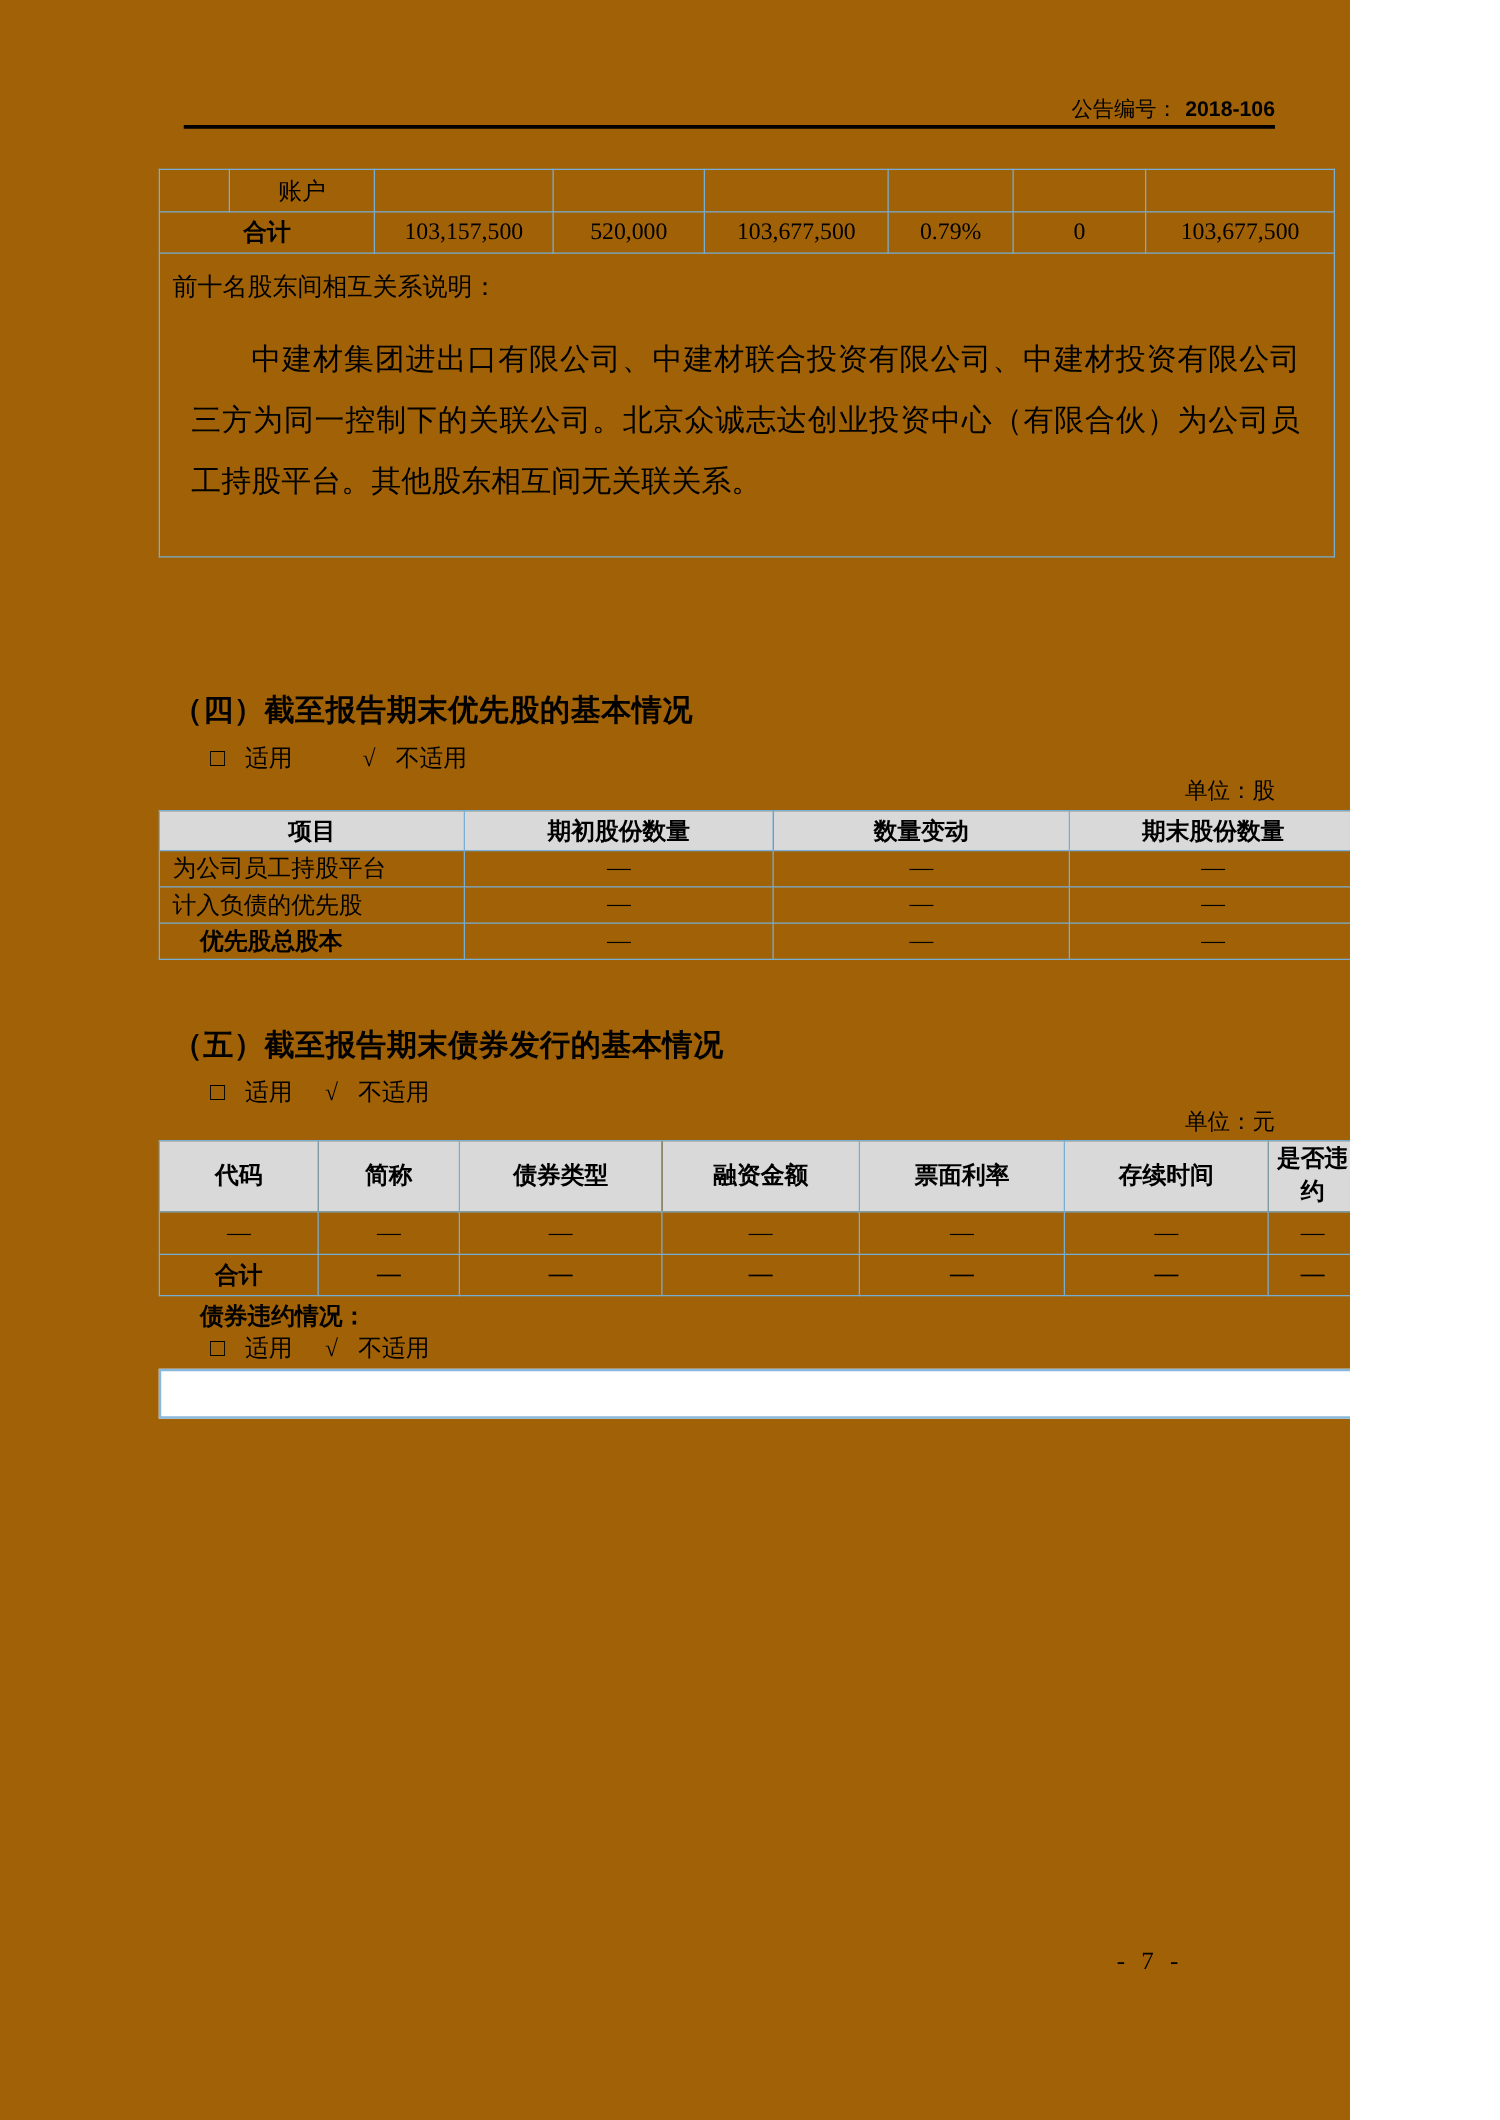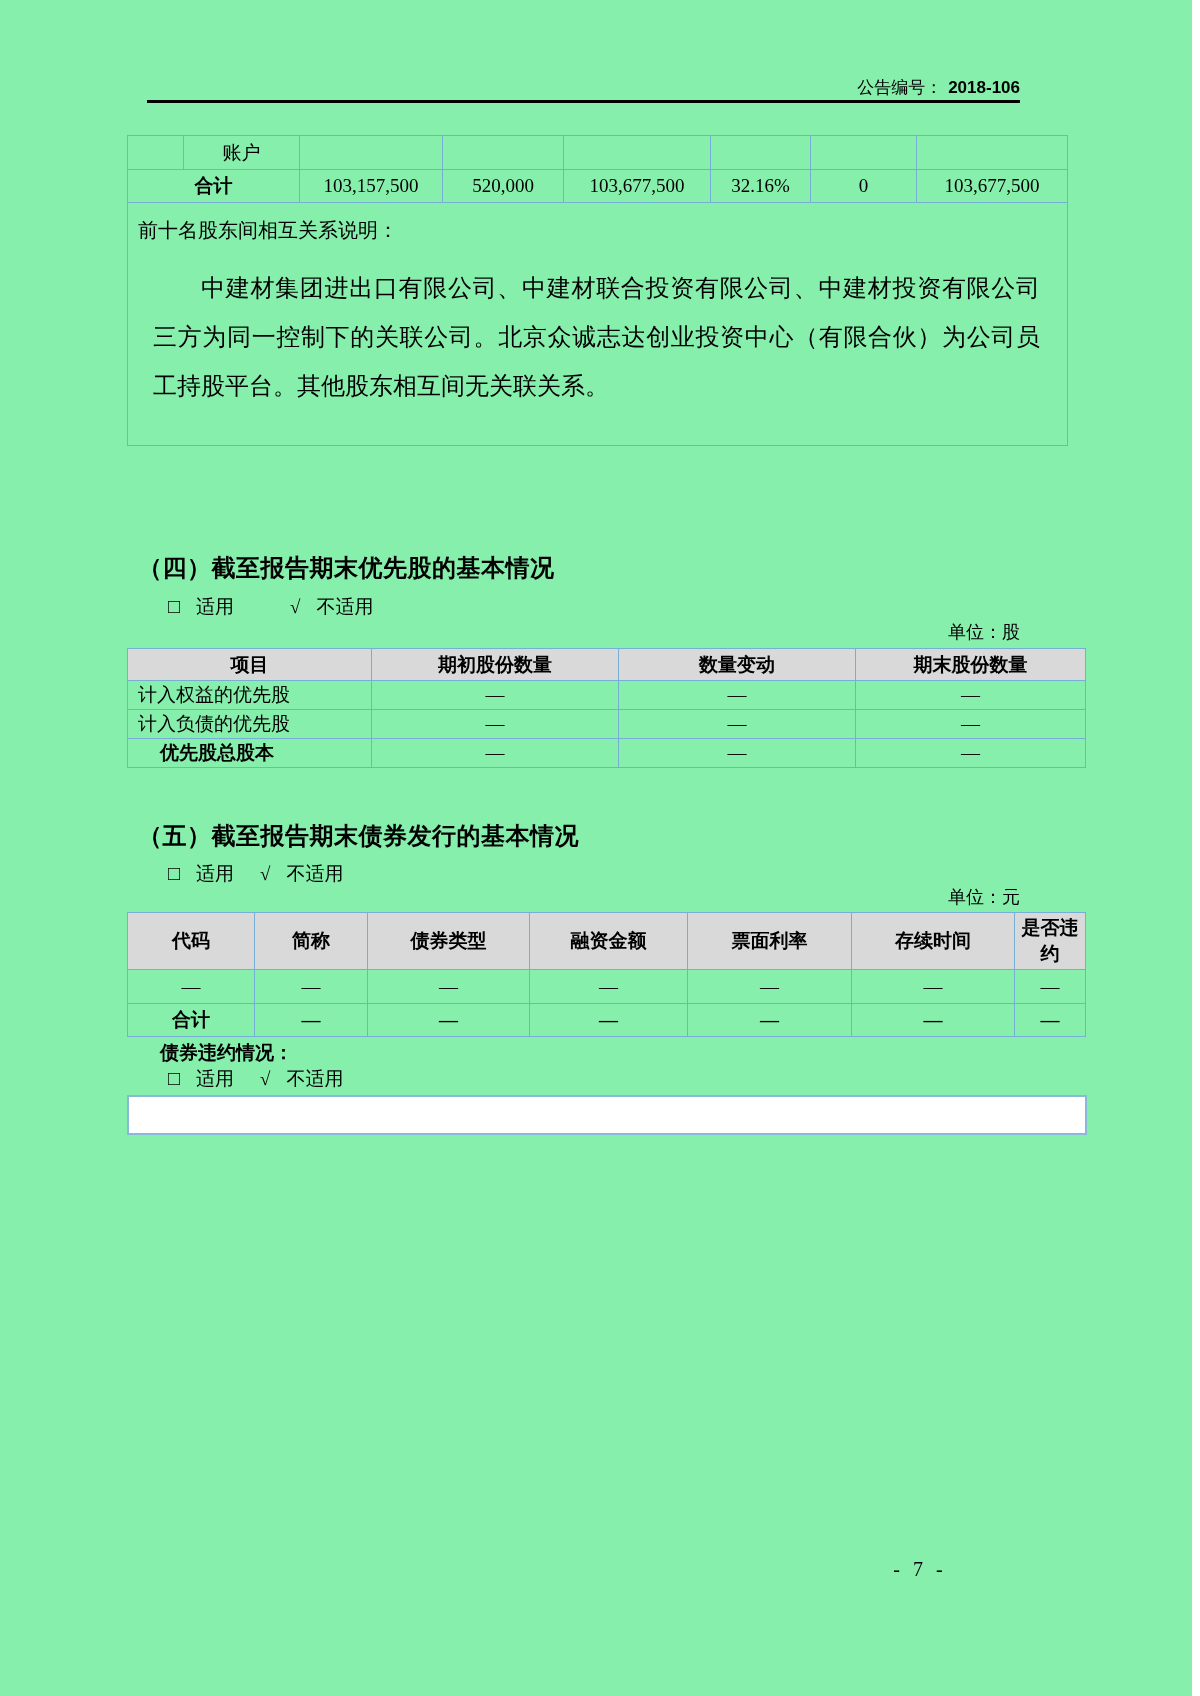--- a/index.html
+++ b/index.html
@@ -1,17 +1,17 @@
 <!DOCTYPE html>
 <html><head>
 <meta charset="utf-8">
 <style>
   html,body{margin:0;padding:0;background:#ffffff;}
   .page{
-    position:relative;width:1192px;height:1696px;background:#86efac;
+    position:relative;width:1080px;height:1696px;background:#a16207;
     font-family:"Liberation Serif","DejaVu Serif",serif;color:#000;overflow:hidden;
   }
   
   .annc-header{position:absolute;top:76px;left:127px;width:893px;text-align:right;
     font-size:17px;}
   .annc-header .num{font-family:"Liberation Sans","DejaVu Sans",sans-serif;font-weight:bold;margin-left:6px;}
   .head-rule{position:absolute;top:100px;left:147px;width:873px;height:3px;background:#000;}
 
   
   table.t{border-collapse:collapse;table-layout:fixed;font-size:19px;}
@@ -93,21 +93,21 @@
           <td></td>
       <td></td>
           <td></td>
           <td></td>
     </tr>
     <tr class="total">
       <td class="lbl" colspan="2">合计</td>
       <td>103,157,500</td>
       <td>520,000</td>
       <td>103,677,500</td>
-      <td>32.16%</td>
+      <td>0.79%</td>
       <td>0</td>
       <td>103,677,500</td>
     </tr>
     <tr>
       <td class="note-cell" colspan="8">
         <div class="note-title">前十名股东间相互关系说明：</div>
         <p class="note-body">中建材集团进出口有限公司、中建材联合投资有限公司、中建材投资有限公司三方为同一控制下的关联公司。北京众诚志达创业投资中心（有限合伙）为公司员工持股平台。其他股东相互间无关联关系。</p>
       </td>
     </tr>
   </tbody>
@@ -127,21 +127,21 @@
         <col style="width:230px">
     </colgroup>
     <tbody>
         <tr>
       <td class="gray">项目</td>
       <td class="gray">期初股份数量</td>
       <td class="gray">数量变动</td>
       <td class="gray">期末股份数量</td>
     </tr>
     <tr>
-      <td class="item">计入权益的优先股</td>
+      <td class="item">为公司员工持股平台</td>
       <td>—</td>
       <td>—</td>
       <td>—</td>
     </tr>
     <tr>
       <td class="item">计入负债的优先股</td>
       <td>—</td>
       <td>—</td>
       <td>—</td>
     </tr>

